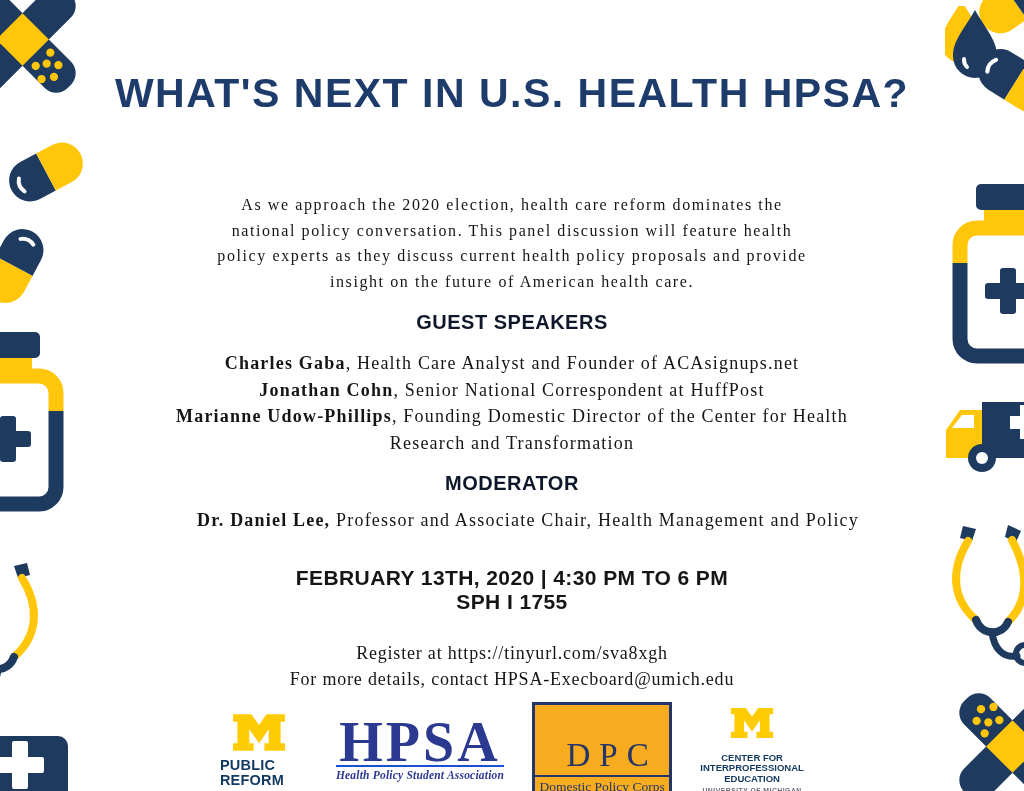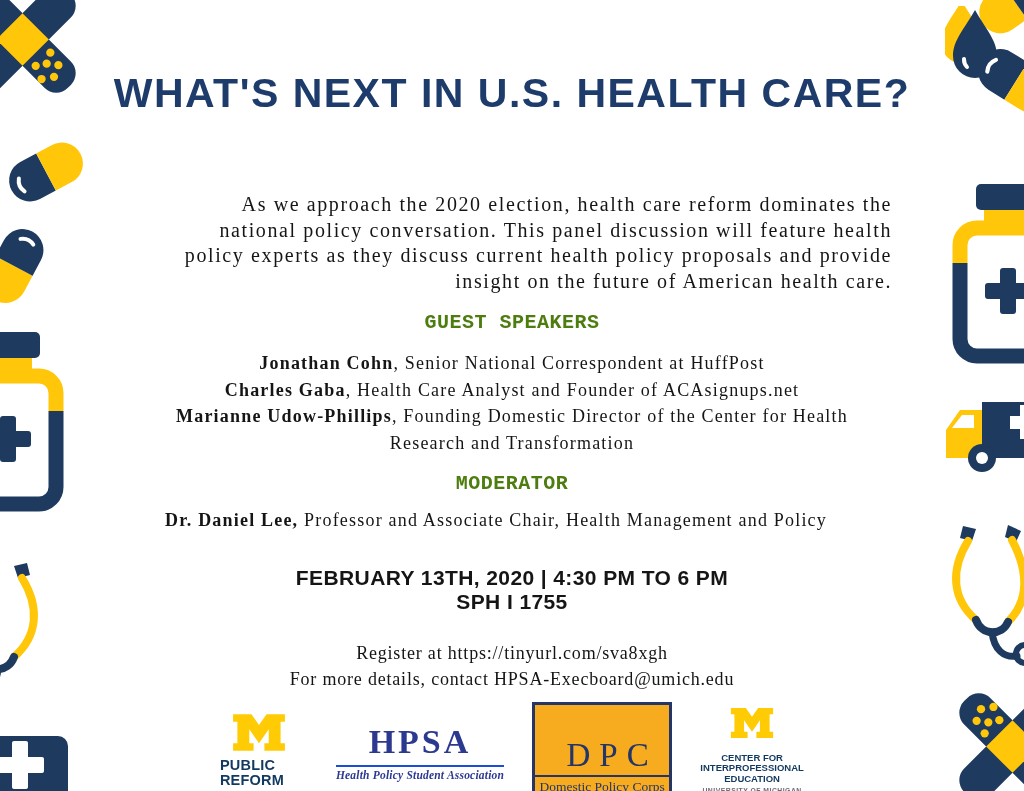--- a/index.html
+++ b/index.html
@@ -6,40 +6,40 @@
   .page{position:relative;width:1024px;height:791px;background:#ffffff;overflow:hidden;
         font-family:"Liberation Sans",sans-serif;color:#151515;}
   .abs{position:absolute;}
   .centered{left:0;width:1024px;text-align:center;}
   .deco{position:absolute;pointer-events:none;}
 
   .title{top:70px;font-size:41px;font-weight:800;color:#1d3c6b;letter-spacing:1.5px;}
   .subtitle{top:153px;font-size:22px;font-weight:800;color:#141414;letter-spacing:0.5px;}
 
   .serif{font-family:"Liberation Serif","DejaVu Serif",serif;}
-  .desc{top:192px;left:132px;width:760px;text-align:right;font-size:20px;line-height:25.5px;
+  .desc{top:192px;left:132px;width:760px;text-align:center;font-size:16px;line-height:25.5px;
         letter-spacing:1.6px;color:#151515;}
   .desc div{white-space:nowrap;}
 
-  .sec-head{font-size:20px;font-weight:800;color:#4d7c0f;letter-spacing:0.5px;font-family:Liberation Mono, monospace;}
+  .sec-head{font-size:20px;font-weight:800;color:#0f172a;letter-spacing:0.5px;}
   .speakers{top:350px;left:152px;width:720px;text-align:center;font-size:18px;line-height:26.5px;
             letter-spacing:1.2px;}
   .speakers b,.moderator b{font-weight:700;}
-  .moderator{top:507px;left:161px;width:670px;text-align:center;font-size:18px;line-height:27px;
+  .moderator{top:507px;left:193px;width:670px;text-align:center;font-size:18px;line-height:27px;
              letter-spacing:1.2px;}
 
   .datetime{top:566px;font-size:21px;font-weight:800;letter-spacing:0.4px;line-height:23.5px;}
   .register{top:640px;font-size:18px;font-weight:400;letter-spacing:0.8px;line-height:26px;}
 
   .logos{top:702px;left:0;width:1024px;display:flex;justify-content:center;align-items:center;gap:28px;}
   .logo-ph{width:88px;text-align:left;}
   .logo-ph .mwrap{margin-left:12px;}
   .logo-ph .lbl{font-size:14.5px;font-weight:800;color:#12395f;line-height:15.5px;letter-spacing:0.2px;margin-top:2px;}
   .logo-hpsa{text-align:center;color:#2b3990;}
-  .logo-hpsa .big{font-family:"Liberation Serif",serif;font-weight:700;font-size:34px;line-height:44px;letter-spacing:3px;}
+  .logo-hpsa .big{font-family:"Liberation Serif",serif;font-weight:700;font-size:56px;line-height:44px;letter-spacing:3px;}
   .logo-hpsa .tag{font-family:"Liberation Serif",serif;font-weight:700;font-style:italic;font-size:11.5px;
                   border-top:2px solid #1d4ed8;padding-top:2px;margin-top:1px;letter-spacing:0.2px;}
   .logo-dpc{width:134px;background:#f6ac1e;border:3px solid #233569;text-align:center;color:#233569;}
   .logo-dpc .big{font-family:"Liberation Serif",serif;font-size:33px;line-height:40px;letter-spacing:9px;padding-left:20px;margin-top:30px;}
   .logo-dpc .tag{font-family:"Liberation Serif",serif;font-size:13.5px;line-height:19px;border-top:2px solid #233569;}
   .logo-cipe{width:104px;text-align:center;}
   .logo-cipe .lbl{font-size:9.5px;font-weight:800;color:#12395f;line-height:10.5px;margin-top:10px;}
   .logo-cipe .uni{font-size:6.8px;font-weight:700;color:#6a6a7a;letter-spacing:0.5px;margin-top:3px;}
 </style>
 </head>
@@ -171,35 +171,35 @@
       <rect x="52" y="52" width="36" height="36" fill="#ffc60a"></rect>
       <circle cx="98" cy="60" r="4" fill="#ffc60a"></circle>
         <circle cx="112" cy="63" r="4" fill="#ffc60a"></circle>
       <circle cx="103" cy="70" r="4" fill="#ffc60a"></circle>
         <circle cx="117" cy="74" r="4" fill="#ffc60a"></circle>
       <circle cx="97" cy="79" r="4" fill="#ffc60a"></circle>
         <circle cx="110" cy="84" r="4" fill="#ffc60a"></circle>
     </g>
   </svg>
 
-  <div class="abs centered title">WHAT'S NEXT IN U.S. HEALTH CARE?</div>
+  <div class="abs centered title">WHAT'S NEXT IN U.S. HEALTH HPSA?</div>
 
 
   <div class="abs serif desc">
     <div>As we approach the 2020 election, health care reform dominates the</div>
     <div>national policy conversation. This panel discussion will feature health</div>
     <div>policy experts as they discuss current health policy proposals and provide</div>
     <div>insight on the future of American health care.</div>
   </div>
 
   <div class="abs centered sec-head" style="top:311px">GUEST SPEAKERS</div>
 
   <div class="abs serif speakers">
+    <div><b>Charles Gaba</b><span>, Health Care Analyst and Founder of ACAsignups.net</span></div>
     <div><b>Jonathan Cohn</b><span>, Senior National Correspondent at HuffPost</span></div>
-    <div><b>Charles Gaba</b><span>, Health Care Analyst and Founder of ACAsignups.net</span></div>
     <div><b>Marianne Udow-Phillips</b><span>, Founding Domestic Director of the Center for Health Research and Transformation</span></div>
   </div>
 
   <div class="abs centered sec-head" style="top:472px">MODERATOR</div>
 
   <div class="abs serif moderator">
     <b>Dr. Daniel Lee,</b><span> Professor and Associate Chair, Health Management and Policy</span>
   </div>
 
   <div class="abs centered datetime">

